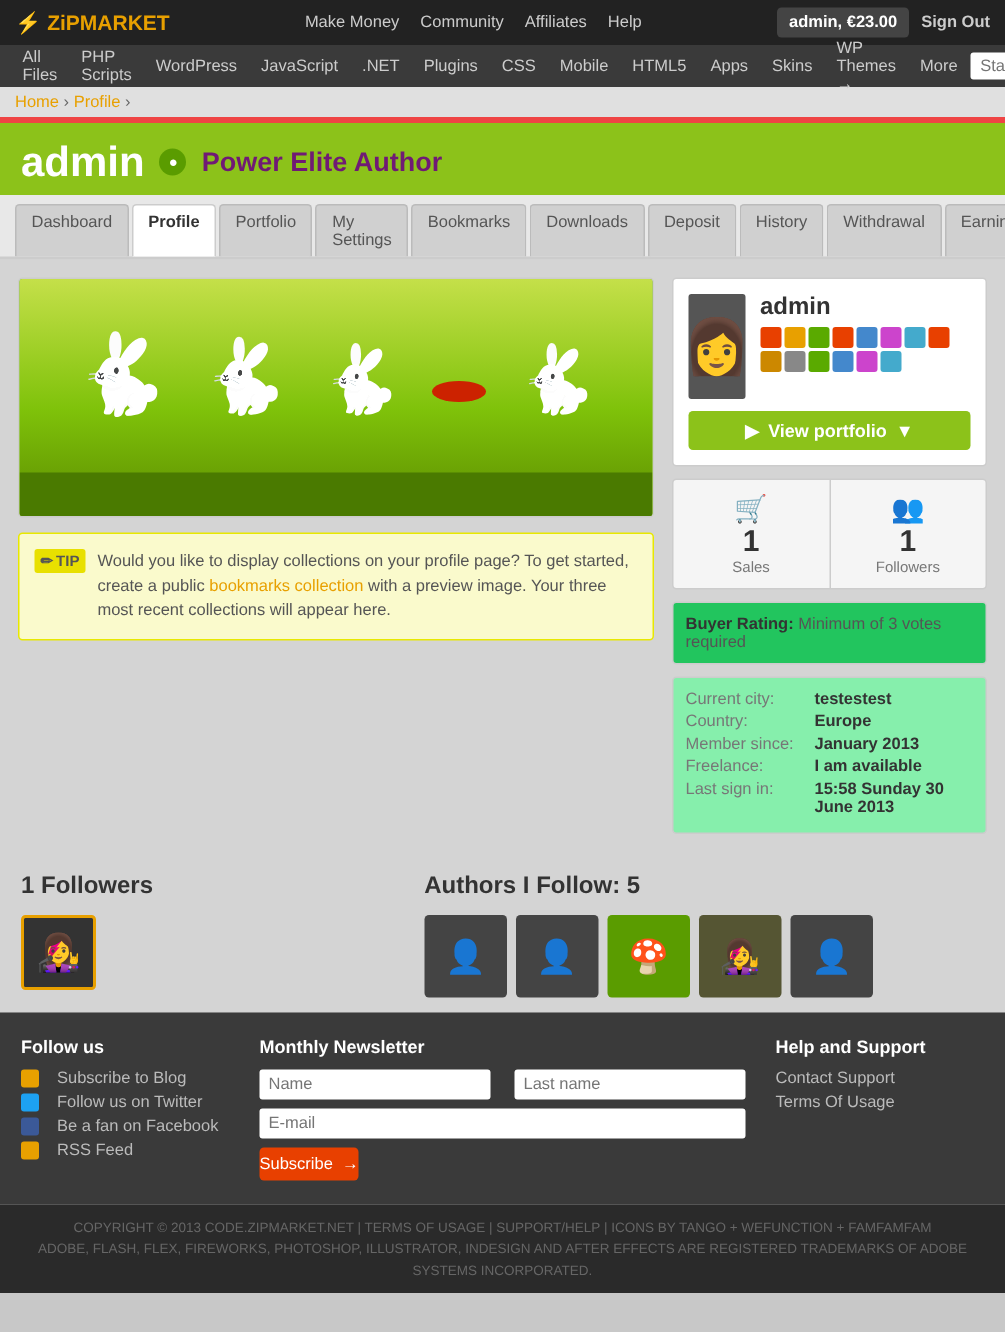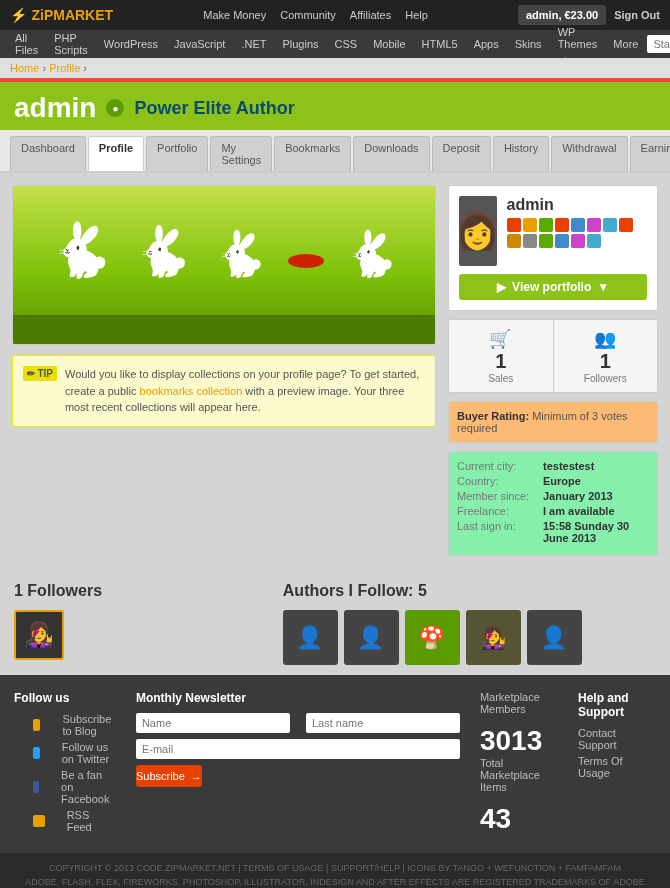--- a/index.html
+++ b/index.html
@@ -22,21 +22,21 @@
     .search-area input { padding: 3px 6px; font-size: 11px; border: none; border-radius: 2px 0 0 2px; width: 140px; outline: none; }
 
     
     .breadcrumb { background: #e0e0e0; padding: 4px 10px; font-size: 11px; color: #666; border-bottom: 4px solid #ef4444; }
     .breadcrumb a { color: #e8a000; text-decoration: none; }
 
     
     .profile-header { background: #8cc21a; padding: 10px 14px 6px; display: flex; align-items: center; gap: 10px; }
     .profile-header .username { font-size: 28px; font-weight: bold; color: #fff; }
     .profile-header .badge { background: #5a9c00; color: #fff; border-radius: 50%; width: 18px; height: 18px; display: inline-flex; align-items: center; justify-content: center; font-size: 10px; }
-    .profile-header .author-label { font-size: 18px; color: #0c4a6e; font-weight: bold; }
+    .profile-header .author-label { font-size: 18px; color: #701a75; font-weight: bold; }
 
     
     .tabs { background: #e8e8e8; display: flex; padding: 6px 10px 0; gap: 2px; border-bottom: 2px solid #ccc; }
     .tab { padding: 5px 10px; font-size: 11px; border-radius: 3px 3px 0 0; cursor: pointer; background: #d0d0d0; color: #555; border: 1px solid #bbb; border-bottom: none; }
     .tab.active { background: #fff; color: #333; border-color: #ccc; font-weight: bold; }
 
     
     .main-content { background: #d4d4d4; padding: 12px; display: flex; gap: 12px; }
 
     
@@ -63,21 +63,21 @@
 
     .view-portfolio-btn { background: #8cc21a; color: #fff; border: none; padding: 6px 12px; border-radius: 3px; cursor: pointer; font-size: 12px; font-weight: bold; width: 100%; margin-top: 8px; display: flex; align-items: center; justify-content: center; gap: 6px; }
 
     .stats-row { display: flex; border: 1px solid #ccc; border-radius: 3px; overflow: hidden; background: #f5f5f5; }
     .stat-box { flex: 1; text-align: center; padding: 8px 4px; border-right: 1px solid #ccc; }
     .stat-box:last-child { border-right: none; }
     .stat-num { font-size: 20px; font-weight: bold; color: #333; }
     .stat-label { font-size: 10px; color: #777; }
     .stat-icon { font-size: 18px; color: #888; }
 
-    .buyer-rating { background: #fdba74; border: 1px solid #ccc; border-radius: 3px; padding: 8px; font-size: 11px; color: #555; }
+    .buyer-rating { background: #22c55e; border: 1px solid #ccc; border-radius: 3px; padding: 8px; font-size: 11px; color: #555; }
     .buyer-rating strong { color: #333; }
 
     .profile-info { background: #86efac; border: 1px solid #ccc; border-radius: 3px; padding: 8px; font-size: 11px; }
     .info-row { display: flex; gap: 6px; margin-bottom: 3px; }
     .info-label { color: #777; min-width: 80px; }
     .info-val { color: #333; font-weight: bold; }
 
     
     .followers-section { background: #d4d4d4; padding: 14px 14px 10px; display: flex; gap: 20px; }
     .followers-col { flex: 1; }
@@ -87,21 +87,21 @@
     .authors-col { flex: 1.5; }
     .authors-col h3 { font-size: 16px; color: #333; margin-bottom: 10px; }
     .author-avatars { display: flex; gap: 6px; }
     .author-avatar { width: 55px; height: 55px; border-radius: 3px; overflow: hidden; display: flex; align-items: center; justify-content: center; font-size: 24px; background: #333; }
     .author-avatar.highlighted { background: #5a9c00; }
 
     
     .footer-main { background: #3a3a3a; padding: 16px 14px; display: flex; gap: 20px; color: #ccc; }
     .footer-col { flex: 1; }
     .footer-col h4 { color: #fff; font-size: 12px; margin-bottom: 8px; }
-    .footer-col a { display: flex; align-items: center; gap: 22px; color: #bbb; text-decoration: none; font-size: 11px; margin-bottom: 4px; margin-left: 19px; }
+    .footer-col a { display: flex; align-items: center; gap: 12px; color: #bbb; text-decoration: none; font-size: 11px; margin-bottom: 4px; }
     .social-icon { width: 12px; height: 12px; border-radius: 2px; display: inline-block; }
     .si-rss { background: #e8a000; }
     .si-twitter { background: #1da1f2; }
     .si-fb { background: #3b5998; }
     .si-feed { background: #e8a000; }
 
     .newsletter-col { flex: 1.2; }
     .newsletter-col h4 { color: #fff; font-size: 12px; margin-bottom: 8px; }
     .nl-inputs { display: flex; gap: 16px; margin-bottom: 6px; }
     .nl-inputs input { flex: 1; padding: 4px 6px; font-size: 11px; border: none; border-radius: 2px; }
@@ -359,26 +359,20 @@
     </div>
     <div class="nl-email">
       <input type="text" style="width: 100%; padding: 4px 6px; font-size: 11px; border: none; border-radius: 2px; margin-bottom: 6px;" placeholder="E-mail">
     </div>
     <button class="subscribe-btn">
       <span>Subscribe</span>
       <span>→</span>
     </button>
   </div>
 
-  <div class="stats-col">
-    <div class="stat-desc">Marketplace Members</div>
-    <div class="big-num">3013</div>
-    <div class="stat-desc">Total Marketplace Items</div>
-    <div class="big-num">43</div>
-  </div>
 
   <div class="help-col">
     <h4>Help and Support</h4>
     <a>Contact Support</a>
     <a>Terms Of Usage</a>
   </div>
 
 </div>
 
 <div class="footer-bottom">

